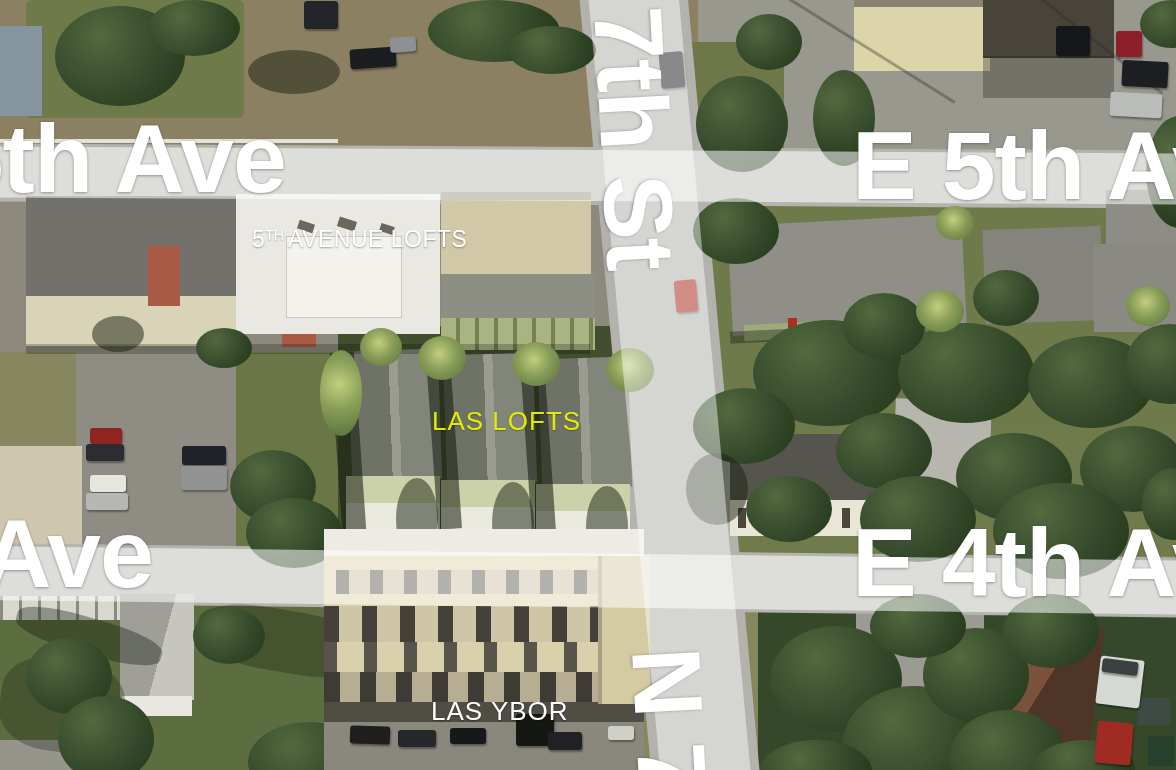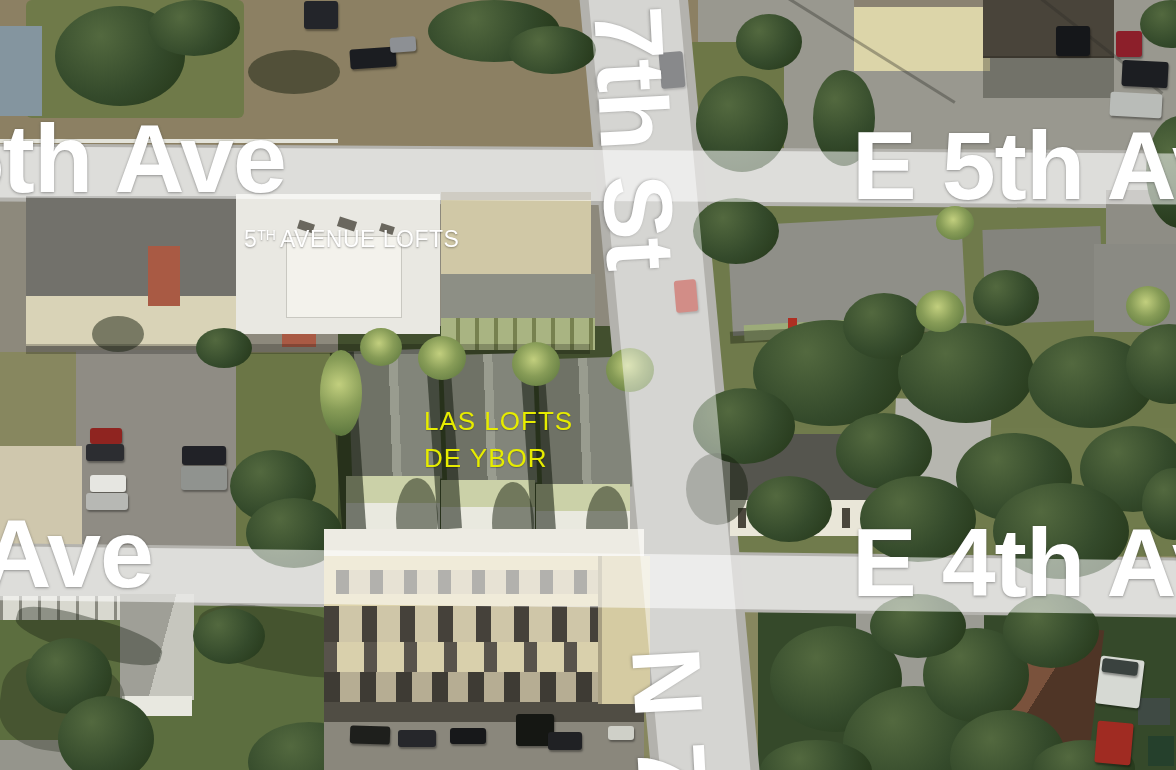--- a/index.html
+++ b/index.html
@@ -20,21 +20,21 @@
   .shade{border-radius:50%;background:rgba(24,32,16,.5);}
   .car{border-radius:3px;box-shadow:1px 2px 2px rgba(0,0,0,.35);}
   .avlabel{position:absolute;z-index:50;white-space:nowrap;color:#fff;
            font:700 97px/1 "Liberation Sans",sans-serif;letter-spacing:-1px;
            text-shadow:0 1px 3px rgba(70,70,70,.45),0 0 2px rgba(0,0,0,.15);}
   .vlabel{position:absolute;z-index:50;white-space:nowrap;color:#fff;
           font:700 97px/1 "Liberation Sans",sans-serif;letter-spacing:-1px;
           text-shadow:0 1px 3px rgba(70,70,70,.45);
           transform:rotate(87deg);transform-origin:0 0;}
   .poi{position:absolute;z-index:50;white-space:nowrap;color:#fff;
-       text-shadow:0 1px 2px rgba(0,0,0,.35);}
+       text-shadow:0 1px 2px rgba(0,0,0,.35);margin-left:8px;}
   #lbl-lofts{left:244px;top:226px;font-size:23px;letter-spacing:.5px;}
   #lbl-lofts sup{font-size:14px;vertical-align:7px;letter-spacing:0;}
   #lbl-lofts .rest{margin-left:4px;}
   #lbl-palmas{left:424px;top:403px;font-size:26px;line-height:37px;color:#e6ec00;
               letter-spacing:1px;text-shadow:0 1px 1px rgba(0,0,0,.25);}
   #lbl-lasybor{left:423px;top:696px;font-size:26px;letter-spacing:1px;}
 </style>
 </head>
 <body>
 
@@ -205,15 +205,15 @@
   <div class="avlabel" style="left:-273px;top:505px">E 4th Ave</div>
   <div class="avlabel" style="left:852px;top:514px">E 4th Ave</div>
   <div class="vlabel" style="left:676px;top:4px">7th St</div>
   <div class="vlabel" style="left:714px;top:645px">N 7th St</div>
 
   <div class="poi" id="lbl-lofts">
     <span>5</span><sup>TH</sup><span class="rest">AVENUE LOFTS</span>
   </div>
   <div class="poi" id="lbl-palmas">
     <div>LAS LOFTS</div>
-    <div>DE YBOR</div>
   </div>
+  <div class="poi" id="lbl-lasybor">LAS YBOR</div>
 </div>
 
 </body></html>

